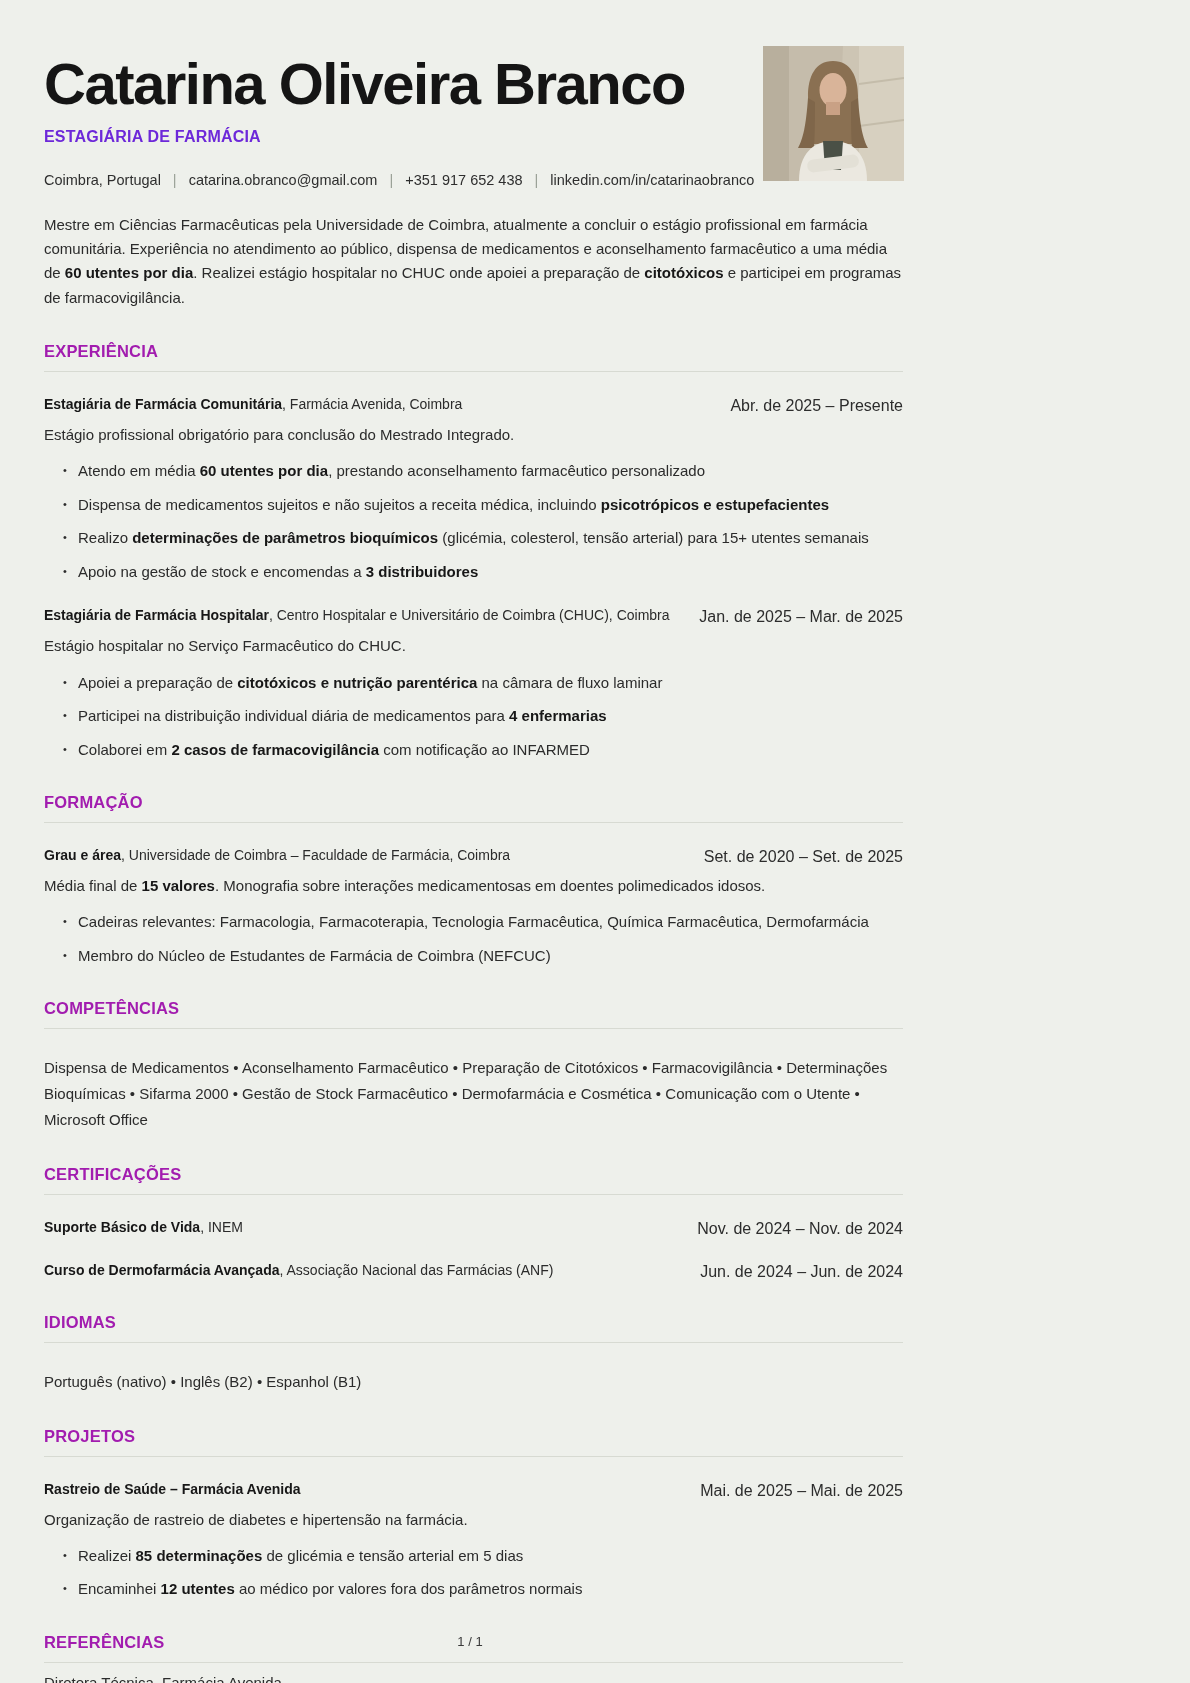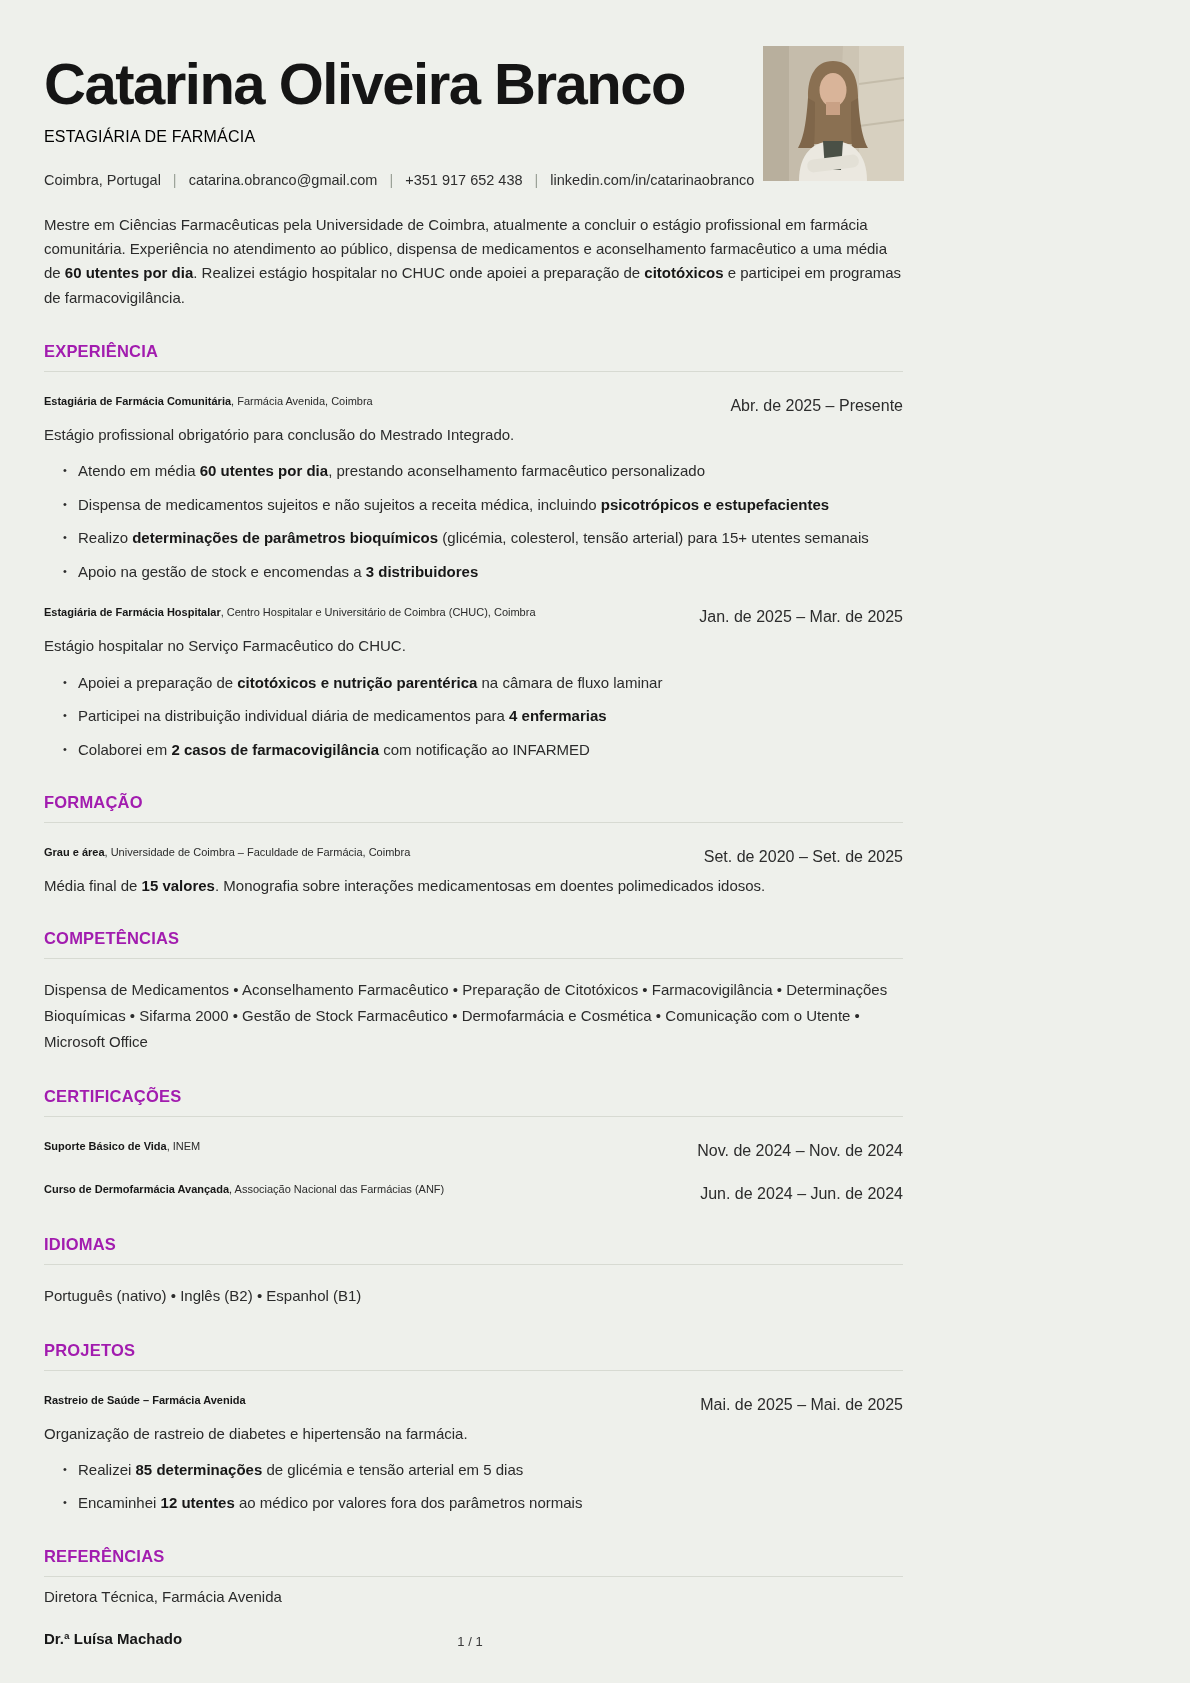--- a/index.html
+++ b/index.html
@@ -11,37 +11,37 @@
     font-family:"Liberation Sans",sans-serif;
     color:#2b2b2b;
     background:#eef0eb;
     overflow:hidden;
   }
   h1{
     margin:0;max-width:920px;
     font-size:58px;line-height:1.05;letter-spacing:-1.5px;
     font-weight:bold;color:#151515;
   }
-  .subtitle{margin-top:13px;font-size:16px;font-weight:normal;color:#000000;letter-spacing:.2px;}
+  .subtitle{margin-top:13px;font-size:16px;font-weight:bold;color:#6d28d9;letter-spacing:.2px;}
   .contact{margin-top:26px;font-size:14.5px;color:#2e2e2e;}
   .sep{color:#99a096;margin:0 12px;}
   .summary{margin:25px 0 0;font-size:15px;line-height:1.62;color:#2b2b2b;}
   .b{font-weight:bold;color:#171717;}
   section{margin-top:32px;}
   h2{margin:0;font-size:16.5px;font-weight:bold;color:#a21caf;letter-spacing:.2px;}
   .rule{height:1px;background:#d7dad2;margin-top:10px;}
   .entry{margin-top:22px;}
   .ehead{display:flex;justify-content:space-between;align-items:flex-start;}
-  .etitle{font-size:11px;line-height:1.45;}
+  .etitle{font-size:14px;line-height:1.45;}
   .edate{font-size:16px;color:#2c2c2c;white-space:nowrap;margin-left:24px;padding-top:3px;}
   .esub{margin:8px 0 0;font-size:15px;line-height:1.55;}
   ul{margin:14px 0 0;padding:0 0 0 34px;list-style:none;}
   li{position:relative;margin-top:11px;font-size:15px;line-height:1.5;}
   li::before{content:"•";position:absolute;left:-15px;top:2px;font-size:11px;color:#2b2b2b;}
-  .inline{margin:18px 0 0;font-size:15px;line-height:1.72;}
+  .inline{margin:26px 0 0;font-size:15px;line-height:1.72;}
   .dot{color:#2b2b2b;}
   .line{margin:9px 0 0;font-size:15px;line-height:1.5;}
   .line.first{margin-top:20px;}
   .footer{position:absolute;left:0;right:8px;bottom:34px;text-align:center;font-size:13px;color:#3a3a3a;}
   .photo{position:absolute;top:46px;right:44px;width:141px;height:135px;overflow:hidden;}
   .photo svg{display:block;width:100%;height:100%;}
 </style>
 </head>
 <body>
 
@@ -109,20 +109,24 @@
       </section>
       <section>
         <h2>FORMAÇÃO</h2>
         <div class="rule"></div>
         <div class="entry">
           <div class="ehead">
             <div class="etitle"><span class="b">Grau e área</span><span>, Universidade de Coimbra – Faculdade de Farmácia, Coimbra</span></div>
             <div class="edate">Set. de 2020 – Set. de 2025</div>
           </div>
           <p class="esub"><span>Média final de </span><span class="b">15 valores</span><span>. Monografia sobre interações medicamentosas em doentes polimedicados idosos.</span></p>
+          <ul>
+            <li><span>Cadeiras relevantes: Farmacologia, Farmacoterapia, Tecnologia Farmacêutica, Química Farmacêutica, Dermofarmácia</span></li>
+            <li><span>Membro do Núcleo de Estudantes de Farmácia de Coimbra (NEFCUC)</span></li>
+          </ul>
         </div>
       </section>
       <section>
         <h2>COMPETÊNCIAS</h2>
         <div class="rule"></div>
         <p class="inline"><span>Dispensa de Medicamentos</span><span class="dot">  •  </span><span>Aconselhamento Farmacêutico</span><span class="dot">  •  </span><span>Preparação de Citotóxicos</span><span class="dot">  •  </span><span>Farmacovigilância</span><span class="dot">  •  </span><span>Determinações Bioquímicas</span><span class="dot">  •  </span><span>Sifarma 2000</span><span class="dot">  •  </span><span>Gestão de Stock Farmacêutico</span><span class="dot">  •  </span><span>Dermofarmácia e Cosmética</span><span class="dot">  •  </span><span>Comunicação com o Utente</span><span class="dot">  •  </span><span>Microsoft Office</span></p>
       </section>
       <section>
         <h2>CERTIFICAÇÕES</h2>
         <div class="rule"></div>

